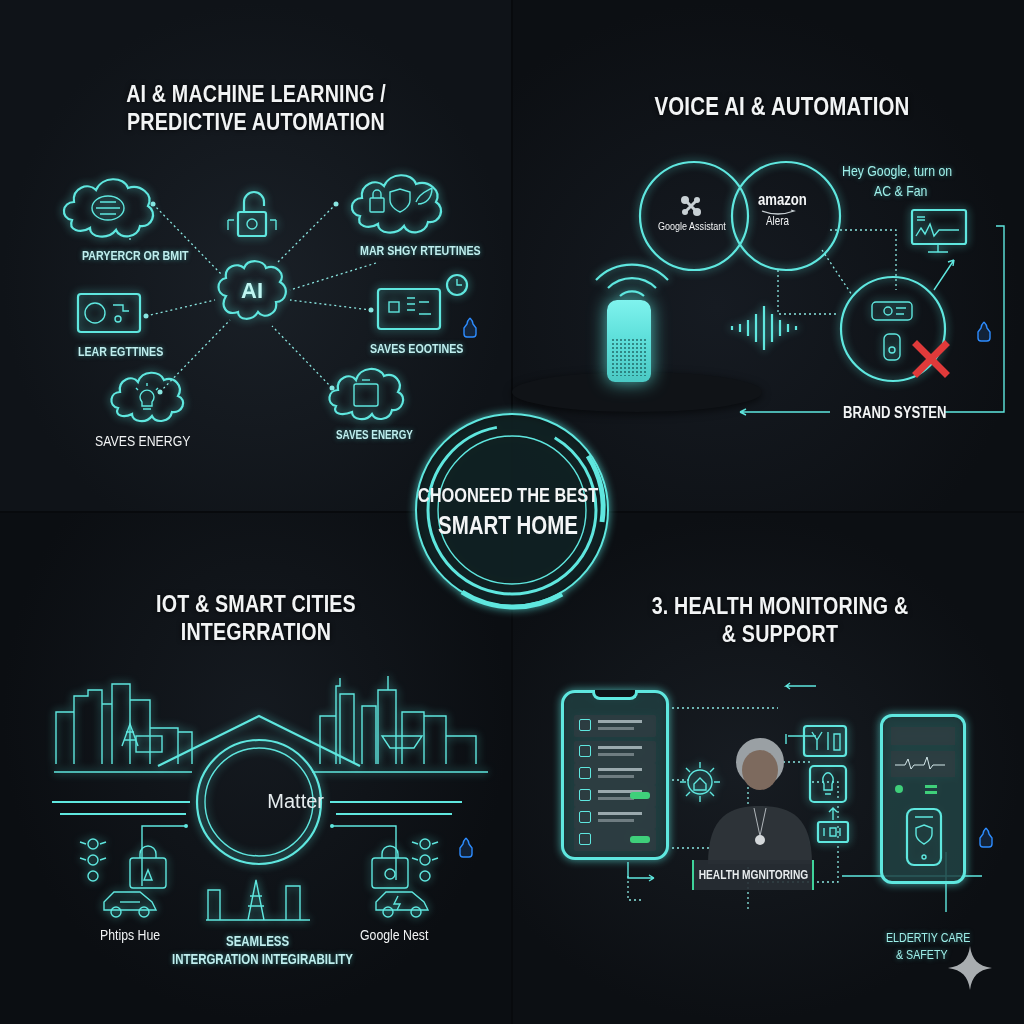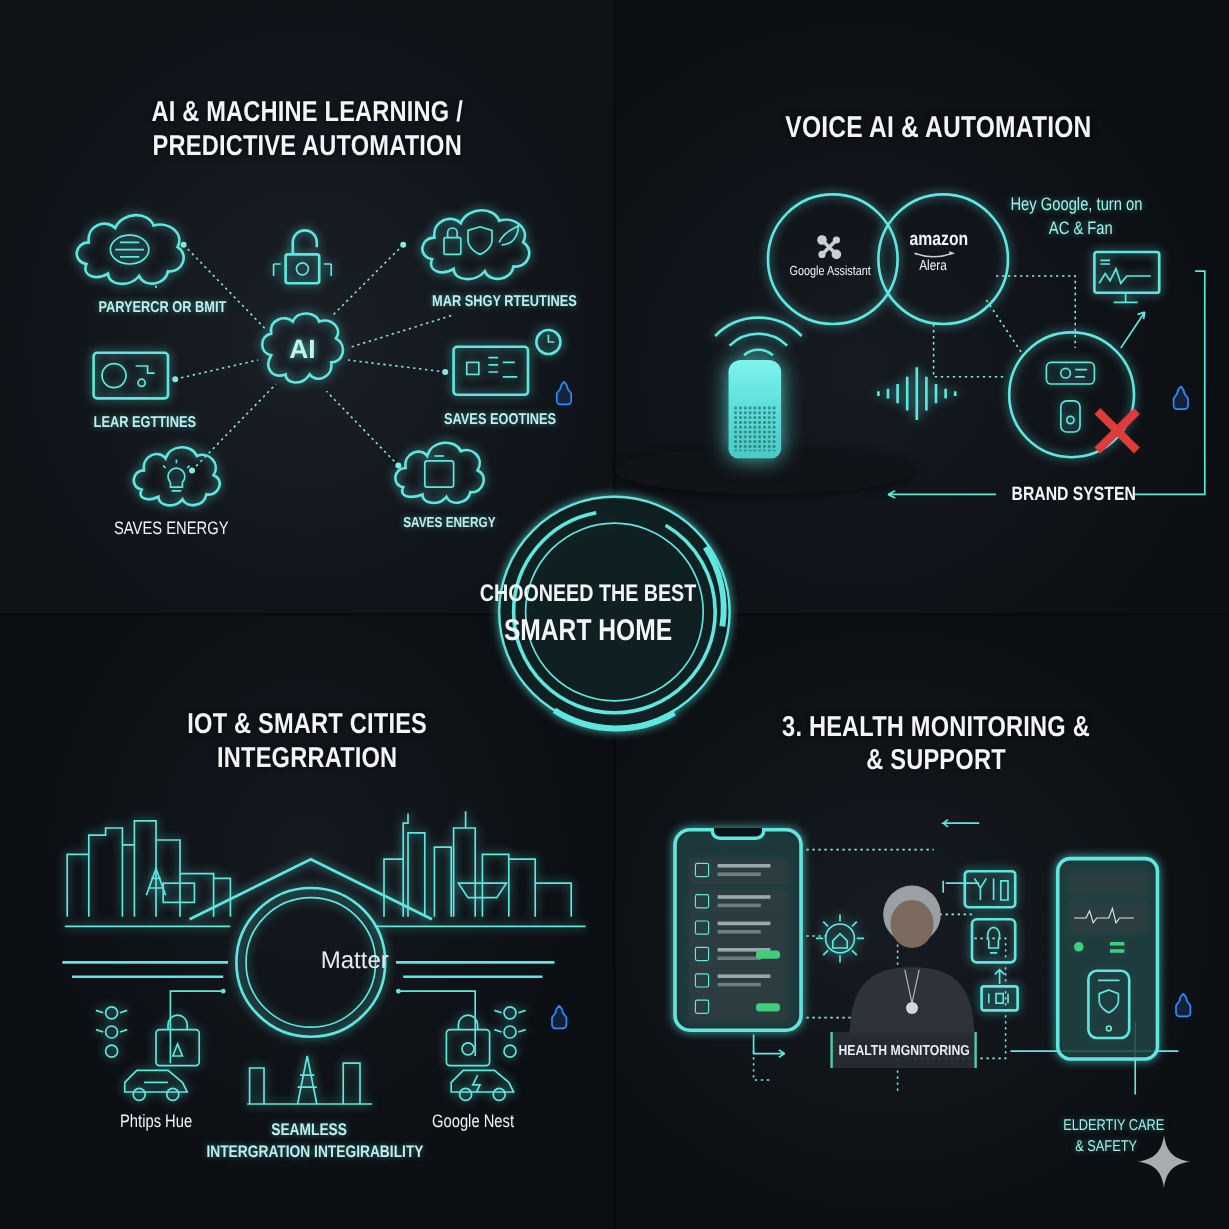--- a/index.html
+++ b/index.html
@@ -26,21 +26,21 @@
   .label.white { color: #f2f4f5; text-shadow: none; }
   .label.plain { font-weight: 400; }
   .glow { filter: drop-shadow(0 0 4px rgba(92,235,228,0.75)); }
 
   svg { position: absolute; overflow: visible; }
   .stroke { stroke: #5fe7df; fill: none; stroke-width: 2.2; }
   .stroke-thin { stroke: #5fe7df; fill: none; stroke-width: 1.4; }
   .dotted { stroke: #8ae6e1; fill: none; stroke-width: 1.3; stroke-dasharray: 2 3; }
 
   .center-ring { position: absolute; left: 392px; top: 410px; width: 240px; height: 200px; }
-  .center-text { position: absolute; left: 370px; top: 484px; width: 240px; text-align: center; }
+  .center-text { position: absolute; left: 388px; top: 484px; width: 240px; text-align: center; }
   .center-line1 { font-size: 20px; font-weight: 700; color: #f3f5f6; display: block; transform: scaleX(0.82); }
   .center-line2 { font-size: 25px; font-weight: 700; color: #f3f5f6; display: block; transform: scaleX(0.82); margin-top: 4px; }
 
   .speaker { position: absolute; left: 607px; top: 300px; width: 44px; height: 82px; border-radius: 10px 10px 8px 8px;
     background: linear-gradient(180deg, #7ff3ee 0%, #5fe0db 45%, #4bc9c4 100%);
     box-shadow: 0 0 18px rgba(95,231,223,0.8); }
   .speaker::after { content: ""; position: absolute; left: 4px; right: 4px; top: 38px; bottom: 6px;
     background-image: radial-gradient(circle, rgba(20,80,80,0.6) 1px, transparent 1.4px);
     background-size: 4px 4px; }
   .table-top { position: absolute; left: 512px; top: 372px; width: 250px; height: 40px; border-radius: 50%;

